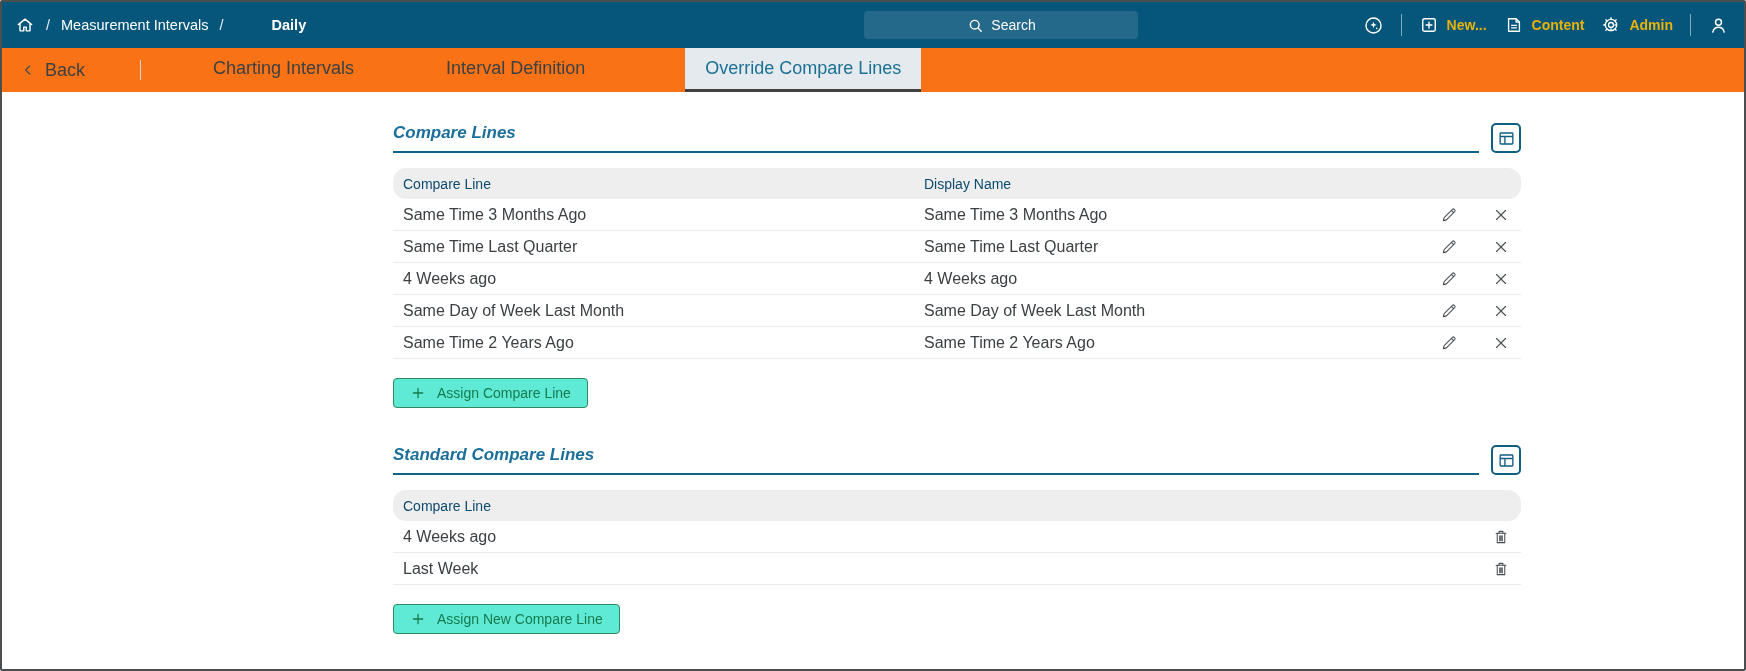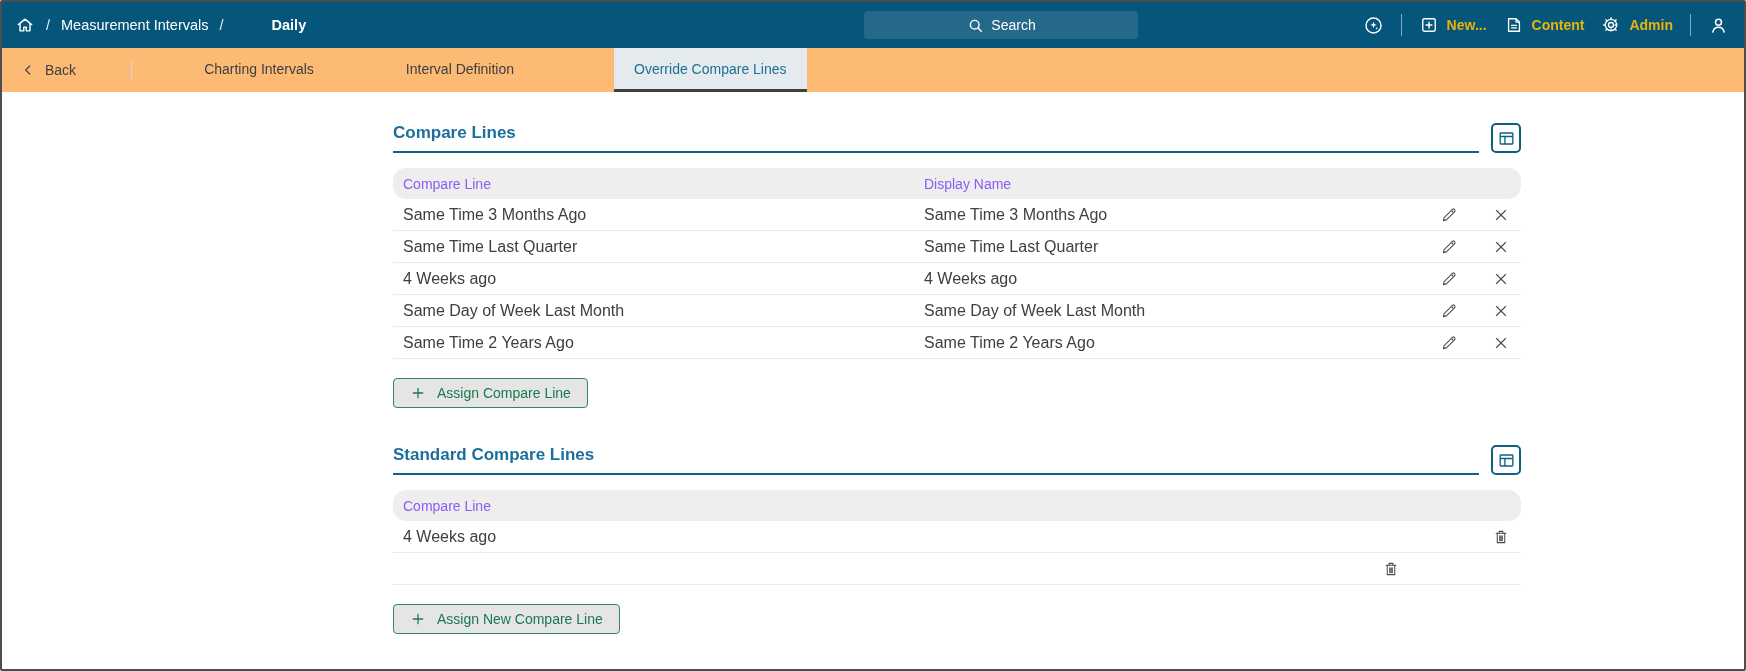--- a/index.html
+++ b/index.html
@@ -34,56 +34,56 @@
   }
 
   .topbar-right {
     margin-left:auto; display:flex; align-items:center; gap:17px;
     padding-right:15px; font-size:14px; font-weight:600;
   }
   .hbtn { display:flex; align-items:center; gap:8px; cursor:pointer; background:none; border:none; color:#eab308; font:inherit; }
   .vsep { width:1px; height:22px; background:rgba(255,255,255,.5); }
 
   
-  .tabbar { height:44px; display:flex; align-items:stretch; padding-left:14px; font-size:14px; background:#fdba74;gap:40px; }
+  .tabbar { height:44px; display:flex; align-items:stretch; padding-left:14px; font-size:18px; background:#f97316;gap:40px; }
   .back-btn { display:flex; align-items:center; gap:9px; padding:0 15px 0 4px; cursor:pointer; background:none; border:none; font:inherit; color:#3c4043; }
   .tabsep { width:1px; background:#d5d8da; margin:12px 0; }
   .tab { display:flex; align-items:center; padding:0 20px; margin-left:12px; cursor:pointer; background:none; border:none; font:inherit; color:#3c4043; border-bottom:3px solid transparent; }
   .tab.active { background:#e4eaed; color:#1b7095; border-bottom:3px solid #404040; margin-left:40px; }
 
   
   .main { margin-left:391px; width:1128px; padding-top:31px; }
 
-  .section-head { display:flex; margin-bottom:15px; }
+  .section-head { display:flex; margin-bottom:15px;font-style:italic; }
   .title-wrap { flex:1; border-bottom:2px solid #11628a; padding-bottom:8px; margin-right:12px; }
   .section-title { font-size:17px; font-weight:700; color:#1b6f9a; }
   .grid-btn {
     width:30px; height:30px; flex:0 0 auto; cursor:pointer;
     border:2px solid #0f5f83; border-radius:5px; background:#fff; color:#0f5f83;
     display:flex; align-items:center; justify-content:center;
   }
 
   .thead {
     display:grid; background:#eeeeee; height:31px; align-items:center;
-    color:#8b5cf6; font-size:14px;border-radius:13px;
+    color:#0c4a6e; font-size:14px;border-radius:13px;
   }
   .cols-2 { grid-template-columns:521px 1fr 110px; }
   .cols-1 { grid-template-columns:1fr 110px; }
   .thead > div, .row > .cell { padding-left:10px; }
   .row {
     display:grid; height:32px; align-items:center;
     border-bottom:1px solid #e8eaeb; font-size:16px; color:#3c4043;
   }
   .actions { display:flex; justify-content:flex-end; align-items:center; gap:32px; padding-right:10px; }
   .icon-btn { width:20px; height:20px; border:none; background:none; padding:0; cursor:pointer; color:#4a4d4f; display:flex; align-items:center; justify-content:center; }
 
   .assign-btn {
     margin-top:19px; height:30px; cursor:pointer;
     display:inline-flex; align-items:center; gap:11px; padding:0 16px;
-    border:1px solid #2c8a5e; border-radius:4px; background:#e5e5e5;
+    border:1px solid #2c8a5e; border-radius:4px; background:#5eead4;
     color:#187a4e; font-size:14px; font-family:inherit;
   }
 
   .section-standard { margin-top:37px; }
 </style>
 </head>
 <body>
 
 <div class="window">
 
@@ -355,20 +355,21 @@
                       <path d="M9.5 7V4.5h5V7"></path>
                       <path d="M7 7v12.5h10V7"></path>
             <path d="M10.3 10.2v6.8M12 10.2v6.8M13.7 10.2v6.8"></path>
           </svg>
         </span>
       </button>
     </div>
   </div>
 
   <div class="row cols-1">
+    <div class="cell">Last Week</div>
     <div class="actions">
       <button class="icon-btn">
         <span class="icon">
           <svg width="18" height="18" viewBox="0 0 24 24" fill="none" stroke="currentColor" stroke-width="1.4" stroke-linecap="round" stroke-linejoin="round">
             <path d="M5.5 7h13"></path>
                       <path d="M9.5 7V4.5h5V7"></path>
                       <path d="M7 7v12.5h10V7"></path>
             <path d="M10.3 10.2v6.8M12 10.2v6.8M13.7 10.2v6.8"></path>
           </svg>
         </span>

